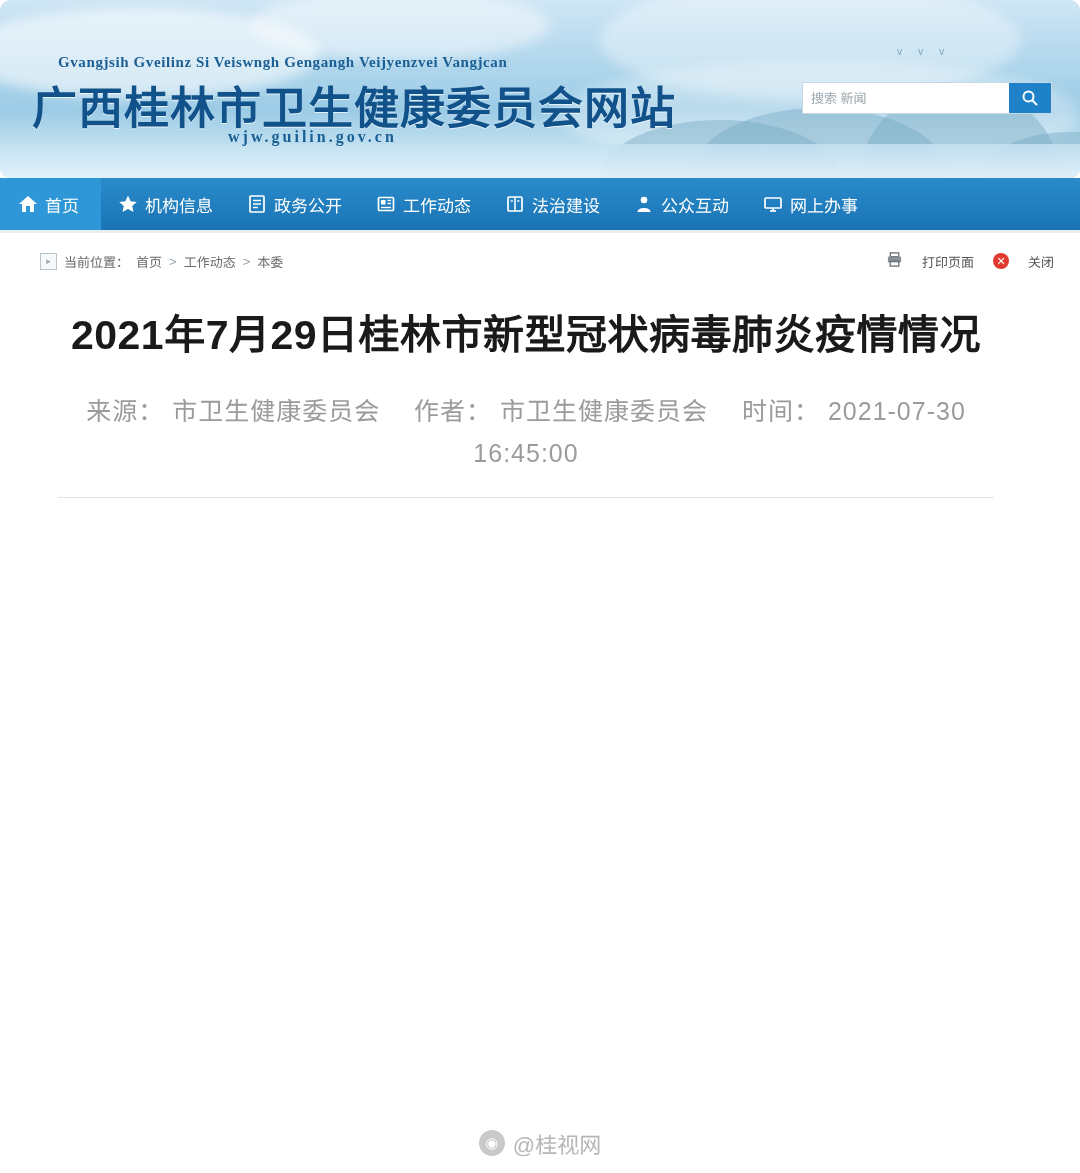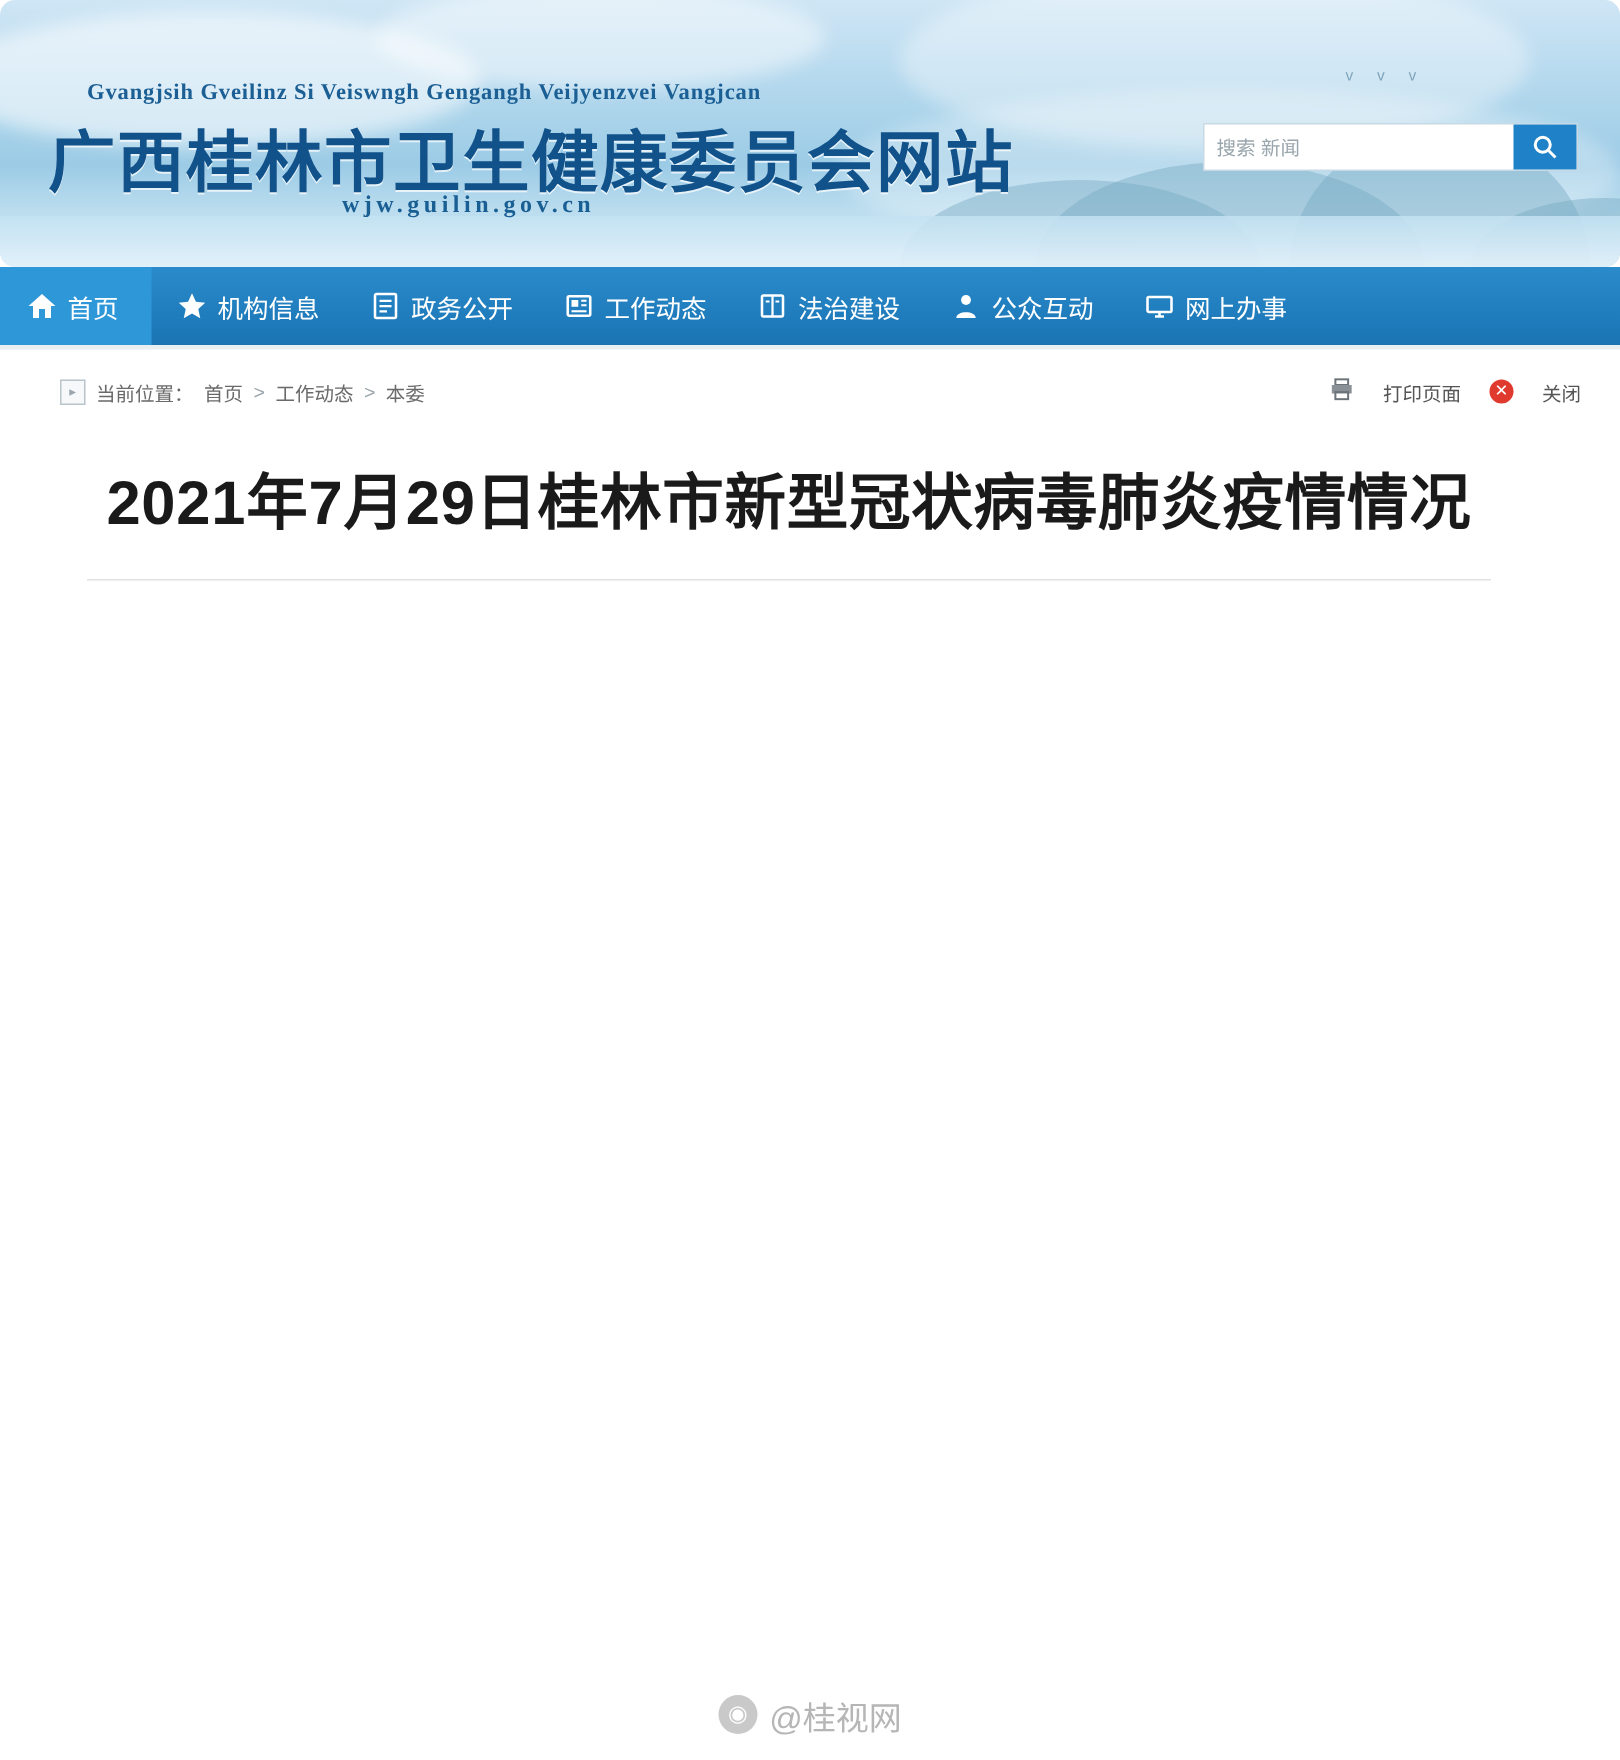--- a/index.html
+++ b/index.html
@@ -398,20 +398,30 @@
         </span>
         <span>打印页面</span>
         <span class="close-ico">✕</span>
         <span>关闭</span>
       </div>
     </div>
 
     <div class="article">
       <h1>2021年7月29日桂林市新型冠状病毒肺炎疫情情况</h1>
 
+      <div class="meta">
+        <span>来源：</span>
+        <span>市卫生健康委员会</span>
+        <span class="gap"></span>
+        <span>作者：</span>
+        <span>市卫生健康委员会</span>
+        <span class="gap"></span>
+        <span>时间：</span>
+        <span>2021-07-30 16:45:00</span>
+      </div>
 
       <div class="divider"></div>
 
     </div>
   </div>
 
   <div class="watermark">
     <span class="wb-ico">◉</span>
     <span>@桂视网</span>
   </div>

